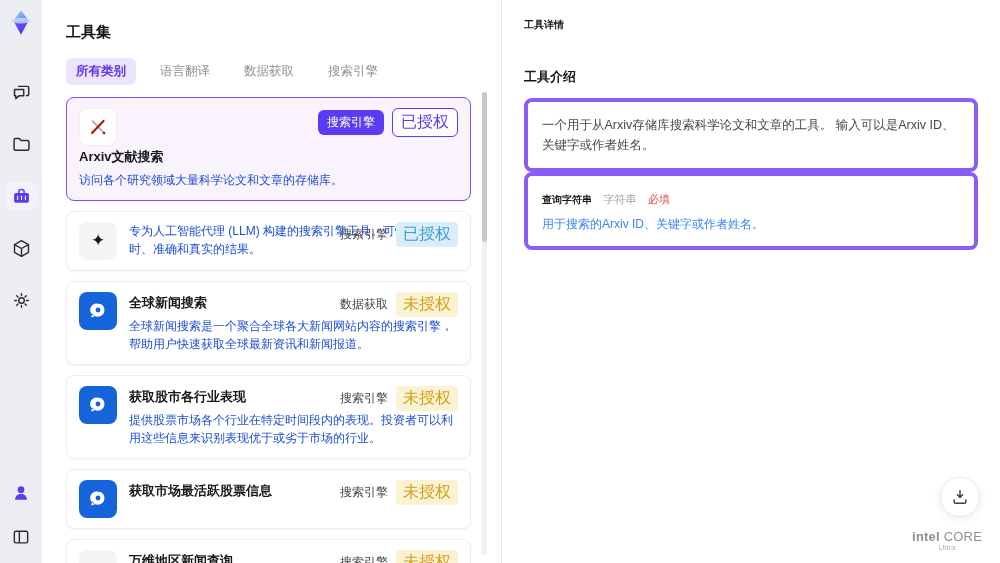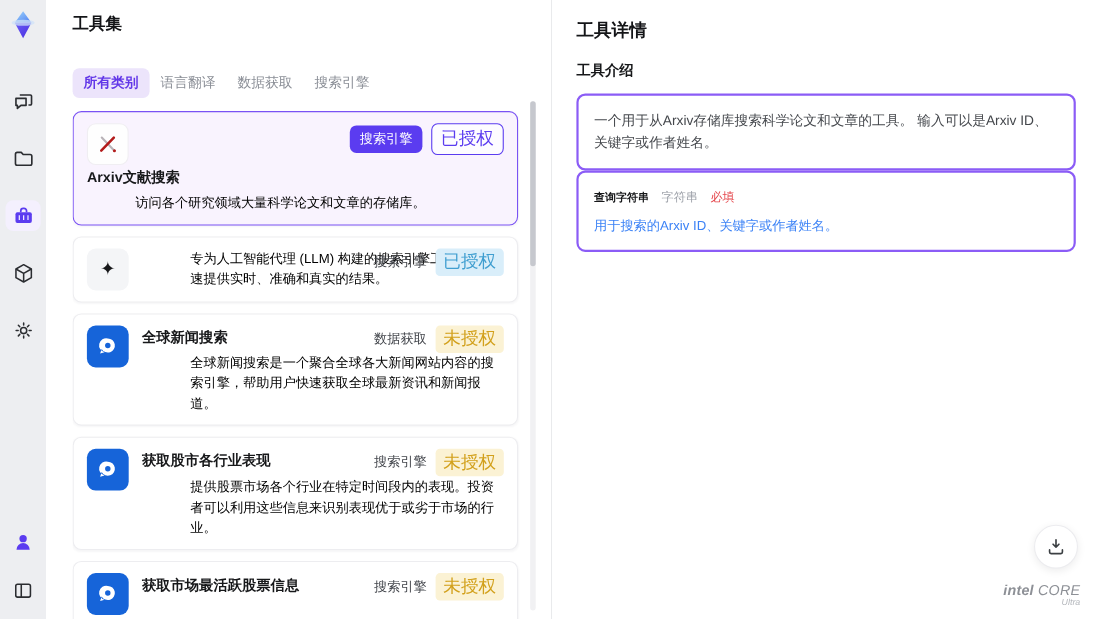--- a/index.html
+++ b/index.html
@@ -11,66 +11,66 @@
   .rail { width:42px; background:#edeef1; display:flex; flex-direction:column;
     align-items:center; padding:8px 0 12px; flex:none; }
   .rail-logo { width:30px; height:30px; display:flex; align-items:center; justify-content:center; }
   .rail-icons { display:flex; flex-direction:column; gap:24px; margin-top:40px; align-items:center; }
   .rail-btn { width:32px; height:28px; border-radius:7px; display:flex; align-items:center;
     justify-content:center; cursor:pointer; }
   .rail-btn.active { background:#f4f0fe; }
   .rail-bottom { margin-top:auto; display:flex; flex-direction:column; gap:16px; align-items:center; }
 
   
-  .list-panel { width:460px; flex:none; padding:12px 0 0 24px; position:relative;
+  .list-panel { width:460px; flex:none; padding:23px 0 0 24px; position:relative;
     border-right:1px solid #e7e8ea; background:#fff; }
   .page-title { font-size:15px; font-weight:bold; color:#141518; }
-  .tabs { display:flex; align-items:center; gap:0; margin-top:31px; }
+  .tabs { display:flex; align-items:center; gap:14px; margin-top:16px; }
   .tab { font-size:12.5px; color:#8b8f97; padding:5px 10px; border-radius:6px; cursor:pointer; white-space:nowrap; }
   .tab.active { background:#ece4fb; color:#6237e8; font-weight:bold; }
 
   .tool-list { margin-top:12px; padding-right:30px; position:relative; height:468px; overflow:hidden; }
   .tool-card { position:relative; display:flex; background:#fff; border:1px solid #ededf0;
     border-radius:8px; padding:10px 12px; margin-bottom:10px; box-shadow:0 1px 2px rgba(20,20,40,.04);
     cursor:pointer; }
   .tool-card.selected { border:1.5px solid #7a52f4; background:#f9f3fe;flex-direction:column; }
   .tool-icon { width:38px; height:38px; border-radius:8px; flex:none; margin-right:12px;
     display:flex; align-items:center; justify-content:center; background:#f4f5f7; overflow:hidden; }
   .tool-icon.arxiv { background:#fefefe; border:1px solid #f0eef2; }
   .tool-icon.globe-news, .tool-icon.chart { background:#1664d9; }
   .tool-icon .star { font-size:17px; color:#17181a; line-height:1; }
   .tool-title { font-size:13px; font-weight:bold; color:#17181a; margin:2px 0 5px; }
-  .tool-desc { font-size:12px; color:#000000; line-height:1.55; max-width:336px;margin-left:44px; }
+  .tool-desc { font-size:12px; color:#1d4ed8; line-height:1.55; max-width:336px; }
   .tool-badges { position:absolute; top:10px; right:12px; display:flex; gap:8px; align-items:center; }
   .cat-badge.plain { font-size:12px; color:#43464c; }
   .cat-badge.filled { font-size:12px; color:#fff; background:#5b3cf0; border-radius:6px; padding:4px 9px; }
   .auth-badge { font-size:16px; border-radius:4px; padding:2px 7px; }
   .auth-badge.outline { border:1px solid #5b3cf0; color:#5b3cf0; background:#fdfcff; border-radius:6px; padding:3px 8px; }
   .auth-badge.ok { background:#d9eefa; color:#3f9ed0; }
   .auth-badge.no { background:#fbf2d4; color:#d2a01b; }
 
   .scrollbar { position:absolute; right:14px; top:92px; bottom:8px; width:5px;
     background:#f1f1f3; border-radius:3px; }
   .scroll-thumb { width:5px; height:150px; background:#c6c8ce; border-radius:3px; }
 
   
   .detail-panel { flex:1; padding:18px 22px; position:relative; background:#fff; }
-  .detail-title { font-size:16px; font-weight:bold; color:#141518; margin-bottom:16px;font-family:Liberation Mono, monospace; }
+  .detail-title { font-size:10px; font-weight:bold; color:#141518; margin-bottom:36px;font-family:Liberation Mono, monospace; }
   .section-h { font-size:13px; font-weight:bold; color:#17181a; margin:16px 0 12px; }
-  .box { border:2px solid #8b5cf6; border-radius:8px; padding:13px 14px; background:#fff; }
+  .box { border:4px solid #8b5cf6; border-radius:8px; padding:13px 14px; background:#fff; }
   .intro-text { font-size:12.5px; color:#45484d; line-height:1.6; }
   .param-name { font-size:10px; font-weight:bold; color:#17181a; }
   .param-type { font-size:11px; color:#9a9ea6; margin-left:7px; }
   .param-req { font-size:11px; color:#e5484d; margin-left:7px; }
   .param-desc { font-size:12px; color:#3b82f6; margin-top:9px; }
 
   .fab { position:absolute; right:20px; bottom:46px; width:40px; height:40px; border-radius:50%;
     background:#fff; border:1px solid #ececef; box-shadow:0 2px 8px rgba(0,0,0,.08);
     display:flex; align-items:center; justify-content:center; cursor:pointer; }
-  .intel { position:absolute; right:18px; bottom:10px; text-align:right; color:#8d9096; line-height:1.1;font-style:italic; }
+  .intel { position:absolute; right:18px; bottom:10px; text-align:center; color:#8d9096; line-height:1.1; }
   .intel .row1 { font-size:13px; letter-spacing:.2px; }
   .intel .row1 b { font-weight:bold; }
   .intel .row2 { font-size:8px; color:#b4b7bc; }
 </style>
 </head>
 <body>
 
 <div class="app">
 
   <aside class="rail">

